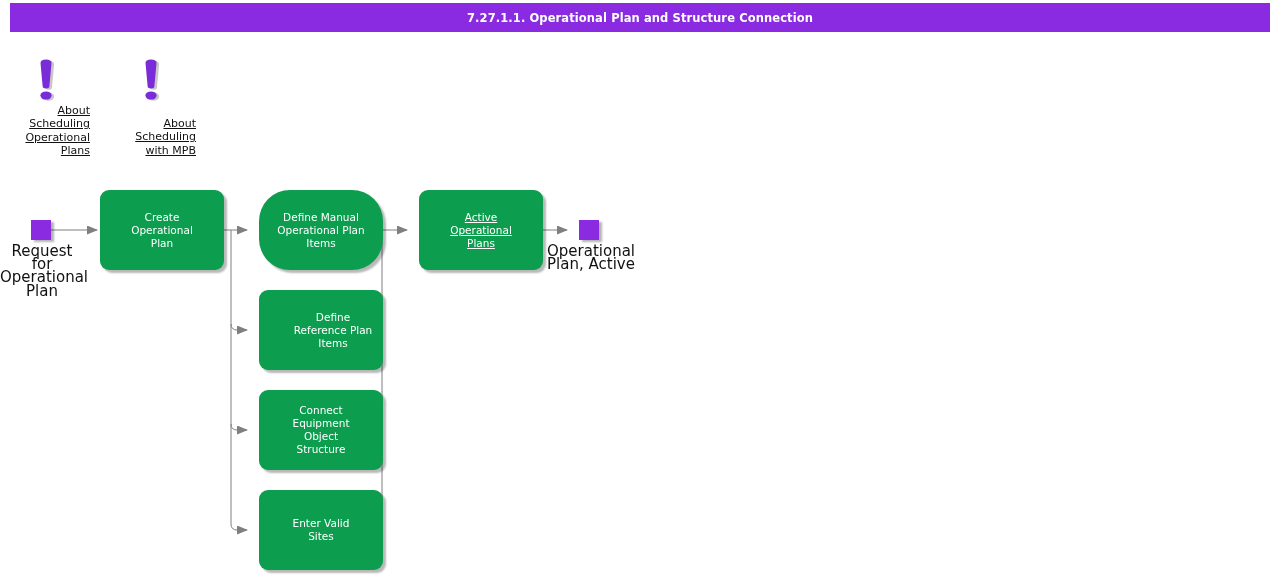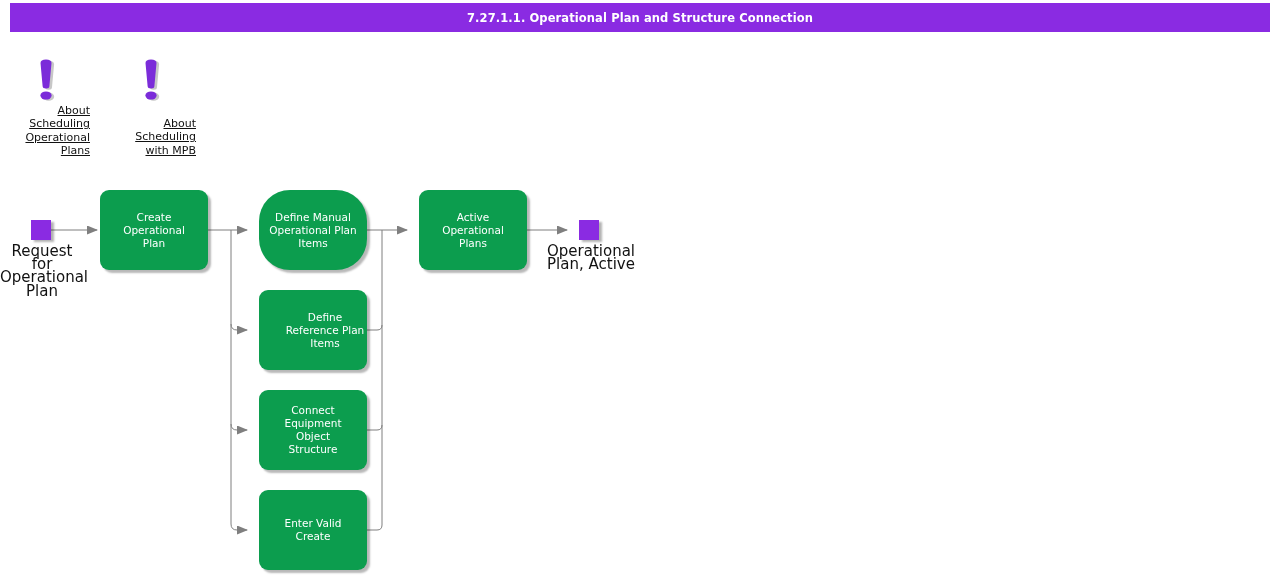--- a/index.html
+++ b/index.html
@@ -22,21 +22,21 @@
 
   .prelines{white-space:pre-line;}
 
   .note-label{
     position:absolute;text-align:right;color:#111;
     font-size:11px;line-height:13.4px;text-decoration:underline;
   }
   .note-icon{position:absolute;}
 
   .node{
-    position:absolute;width:108px;height:80px;border-radius:9px;
+    position:absolute;width:124px;height:80px;border-radius:9px;
     background:var(--node-green);
     box-shadow:3px 3px 2px rgba(0,0,0,0.28);
     display:flex;align-items:center;justify-content:center;text-align:center;
     color:#ffffff;font-size:10.5px;line-height:13px;
     cursor:pointer;
   }
   .event{
     position:absolute;width:20px;height:20px;
     background:var(--accent-purple);
     box-shadow:3px 2px 2px rgba(0,0,0,0.30);
@@ -134,23 +134,23 @@
   <div class="node prelines" style="left:259px;top:290px;padding-left:24px;">Define
 Reference Plan
 Items</div>
 
   <div class="node prelines" style="left:259px;top:390px;">Connect
 Equipment
 Object
 Structure</div>
 
   <div class="node prelines" style="left:259px;top:490px;">Enter Valid
-Create</div>
+Sites</div>
 
-  <div class="node prelines" style="left:419px;top:190px;">Active
+  <div class="node prelines" style="left:419px;top:190px;text-decoration:underline;">Active
 Operational
 Plans</div>
 
   <div class="event" style="left:579px;top:220px;"></div>
   <div class="event-label prelines" style="left:541px;top:245px;width:100px;">Operational
 Plan, Active</div>
 
 </div>
 
 </body></html>

